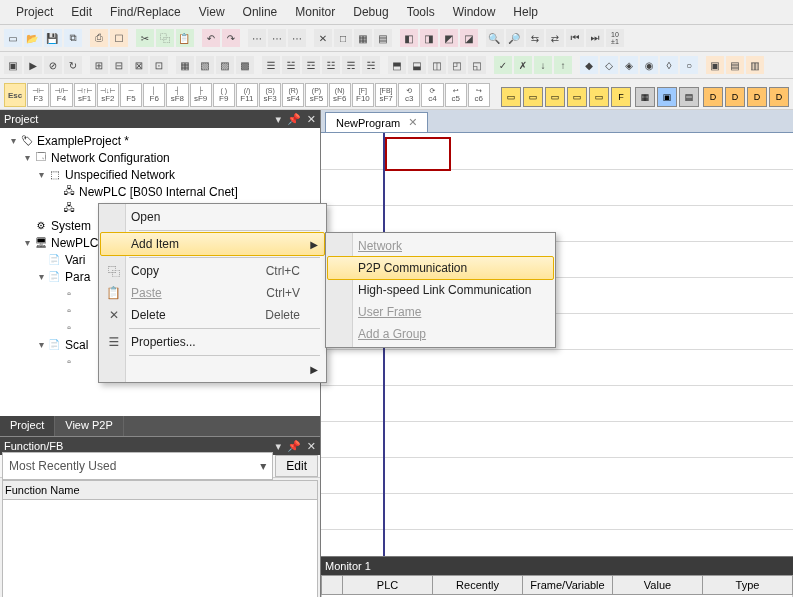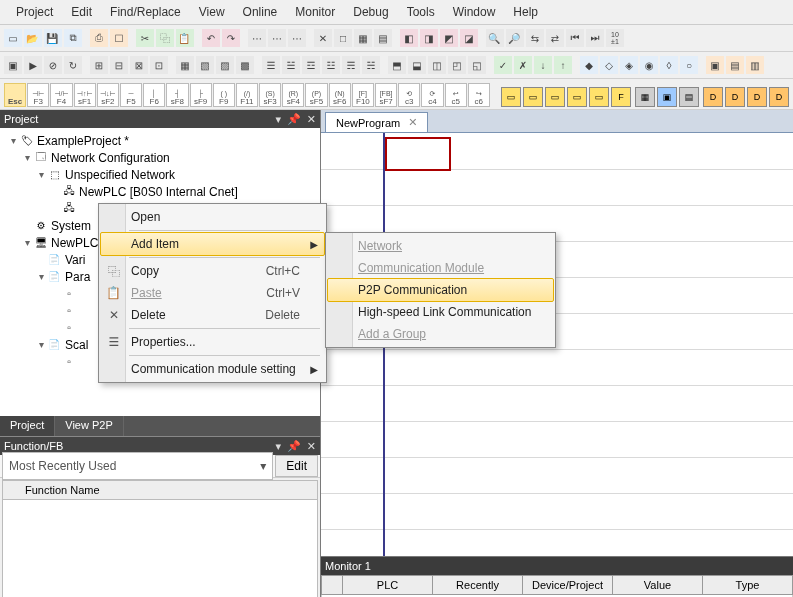--- a/index.html
+++ b/index.html
@@ -71,21 +71,21 @@
     overflow: hidden;
   }
   .fk {
     width: 22px;
     height: 22px;
     border: 1px solid #bbb;
     background: #fff;
     display: flex;
     flex-direction: column;
     align-items: center;
-    justify-content: flex-end;
+    justify-content: center;
     margin-right: 1px;
   }
   .fk.high { background: #ffe9a8; border-color:#e4c96a;}
   .fk .sym { font-size:7px; line-height:7px; color:#555; }
   .fk .lbl { font-size:8px; color:#555; line-height:9px; }
 
   
   .panel-header {
     background: #444;
     color: #fff;
@@ -184,21 +184,21 @@
     padding: 2px 10px;
     border: 1px solid #bbb;
     margin: 2px 2px 2px 0;
     background: #eee;
     height:16px;display:flex;align-items:center;
   }
   .listhead {
     background: #eee;
     border: 1px solid #bbb;
     margin: 2px 2px 0 2px;
-    padding: 3px 22px;
+    padding: 3px 2px;
     font-size:11px;
   }
   .listbody {
     flex:1; background:#fff; border:1px solid #bbb; border-top:none; margin:0 2px 2px 2px;
   }
 
   
   .doc-tabs { display:flex; background:#d0d9e5; height:22px; align-items:flex-end; border-bottom:1px solid #7a93b3;}
   .doc-tab {
     background:#fff;
@@ -640,21 +640,21 @@
     </div>
 
     <div class="monitor">
       <div class="panel-header">
         <span>Monitor 1</span>
       </div>
       <div class="mon-table">
         <div class="cell"></div>
         <div class="cell">PLC</div>
         <div class="cell">Recently</div>
-        <div class="cell">Device/Project</div>
+        <div class="cell">Frame/Variable</div>
         <div class="cell">Value</div>
         <div class="cell">Type</div>
       </div>
       <div class="mon-body"></div>
     </div>
   </div>
 </div>
 
 <div class="context-menu" style="left:98px; top:203px; width:223px;">
   <div class="gutter"></div>
@@ -682,35 +682,34 @@
     <span>Delete</span>
     <span class="shortcut">Delete</span>
   </div>
   <div class="sep-line"></div>
   <div class="item">
     <span class="ic">☰</span>
     <span>Properties...</span>
   </div>
   <div class="sep-line"></div>
   <div class="item">
-    <span>Communication module setting</span>
     <span class="arrow">▶</span>
   </div>
 </div>
 
 <div class="context-menu" style="left:325px; top:232px; width:225px;">
   <div class="gutter"></div>
   <div class="item disabled">
     <span>Network</span>
   </div>
-  <div class="item disabled">
-    <span>Communication Module</span>
-  </div>
   <div class="item highlight">
     <span>P2P Communication</span>
   </div>
   <div class="item">
     <span>High-speed Link Communication</span>
   </div>
   <div class="item disabled">
+    <span>User Frame</span>
+  </div>
+  <div class="item disabled">
     <span>Add a Group</span>
   </div>
 </div>
 
 </body></html>

